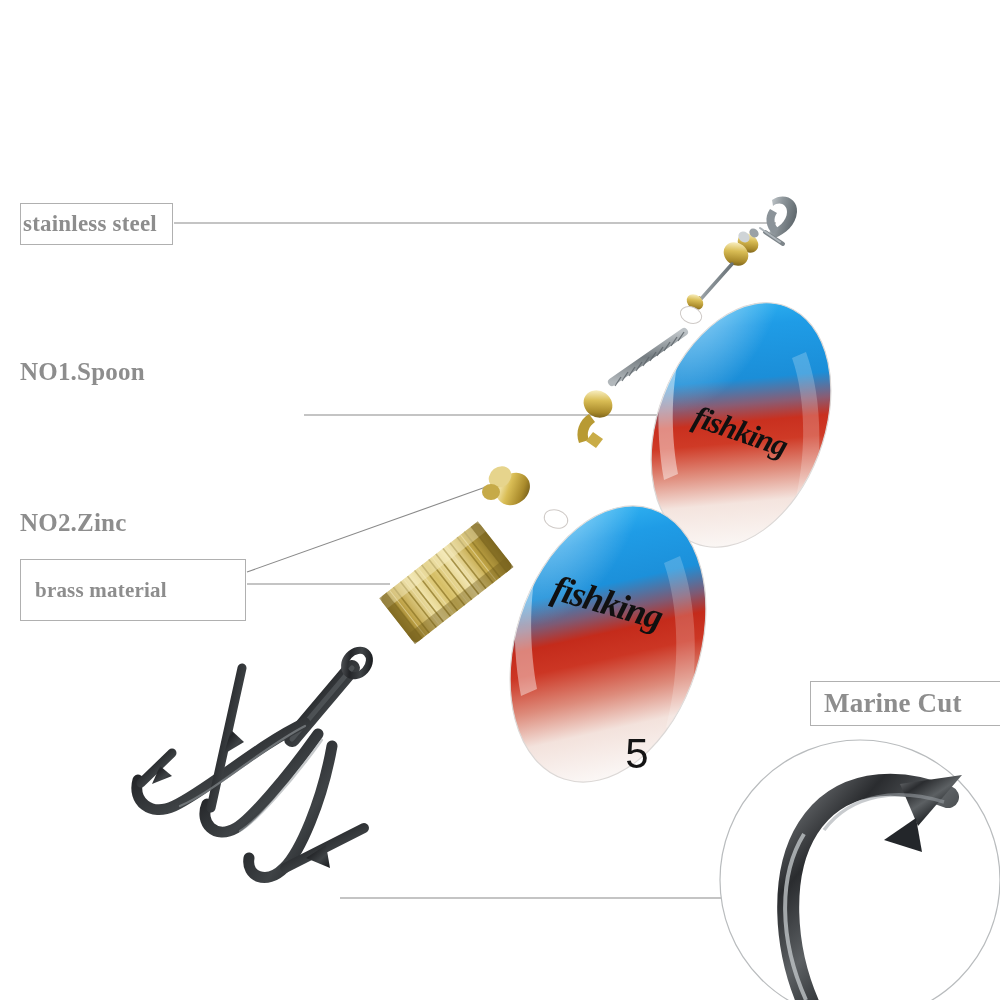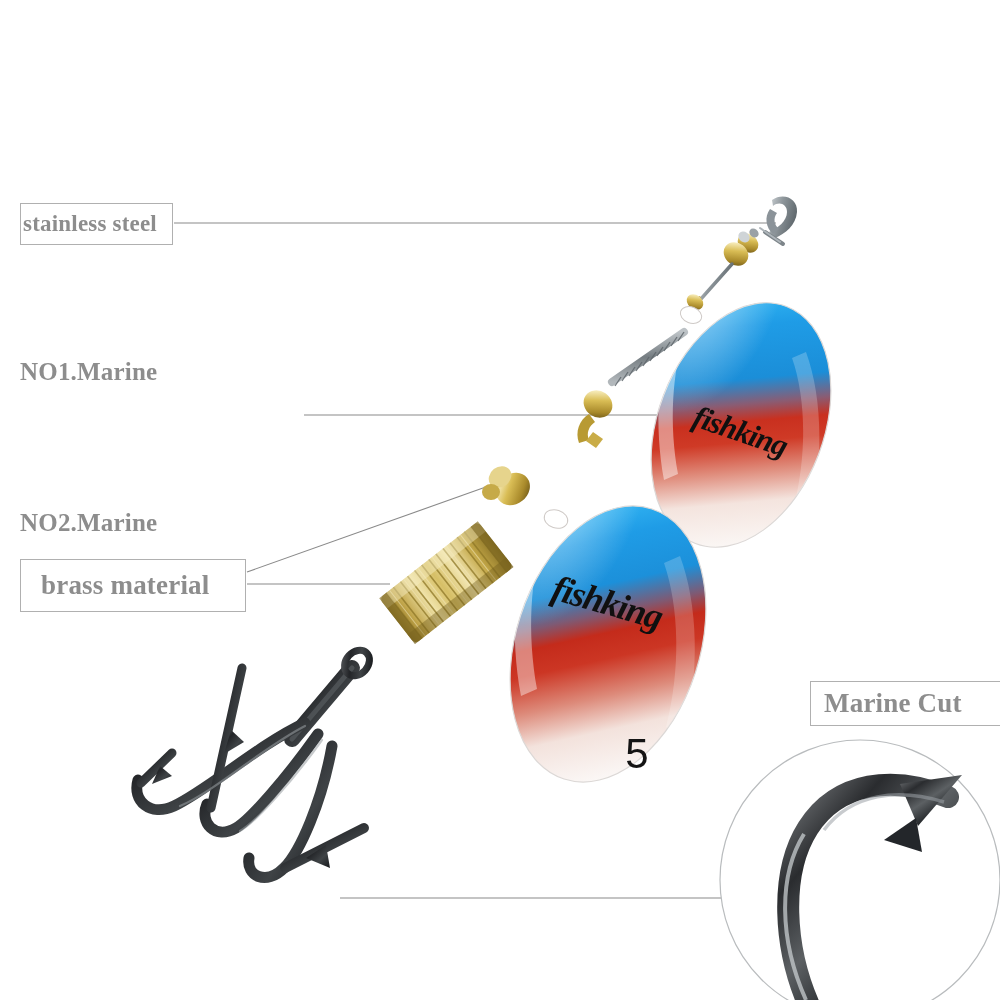--- a/index.html
+++ b/index.html
@@ -56,23 +56,23 @@
     width: 283px; height: 45px;
     padding-left: 11px;
     font-size: 26px;
   }
   #ttl-no2 {
     left: 20px; top: 509px;
     font-size: 25px;
   }
   #lbl-brass {
     left: 20px; top: 559px;
-    width: 226px; height: 53px;
-    padding-left: 20px;
-    font-size: 27px;
+    width: 226px; height: 62px;
+    padding-left: 14px;
+    font-size: 21px;
   }
   #lbl-marine {
     left: 762px; top: 681px;
     width: 213px; height: 45px;
     padding-left: 13px;
     font-size: 27px;
     margin-left: 48px;
   }
 </style>
 </head>
@@ -303,22 +303,22 @@
         <path d="M900 784 L962 775 L918 826 Z" fill="url(#hookGradBig)"></path>
         <path d="M916 818 L884 840 L922 852 Z" fill="#23262a"></path>
         <path d="M806 1000 C779 940 778 876 804 834" fill="none" stroke="#c7cccf" stroke-width="4" opacity="0.75"></path>
         <path d="M824 830 C852 793 898 788 944 802" fill="none" stroke="#9ba1a5" stroke-width="3.5" opacity="0.55"></path>
       </g>
     </g>
   </svg>
 
   <div class="callout-box" id="lbl-stainless">stainless steel</div>
 
-  <div class="callout-title" id="ttl-no1">NO1.Marine</div>
-
-
-  <div class="callout-title" id="ttl-no2">NO2.Marine</div>
+  <div class="callout-title" id="ttl-no1">NO1.Spoon</div>
+
+
+  <div class="callout-title" id="ttl-no2">NO2.Zinc</div>
 
   <div class="callout-box" id="lbl-brass">brass material</div>
 
   <div class="callout-box" id="lbl-marine">Marine Cut</div>
 
 </div>
 
 </body></html>

